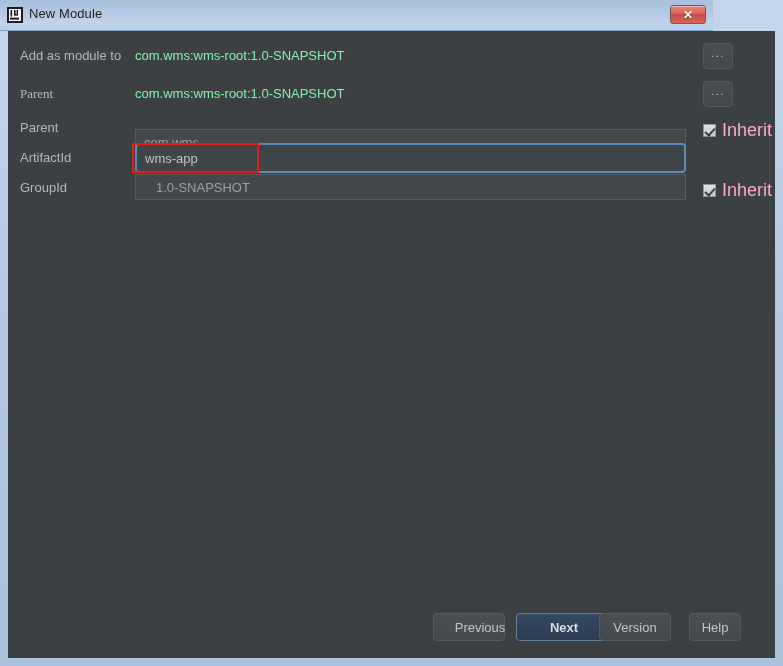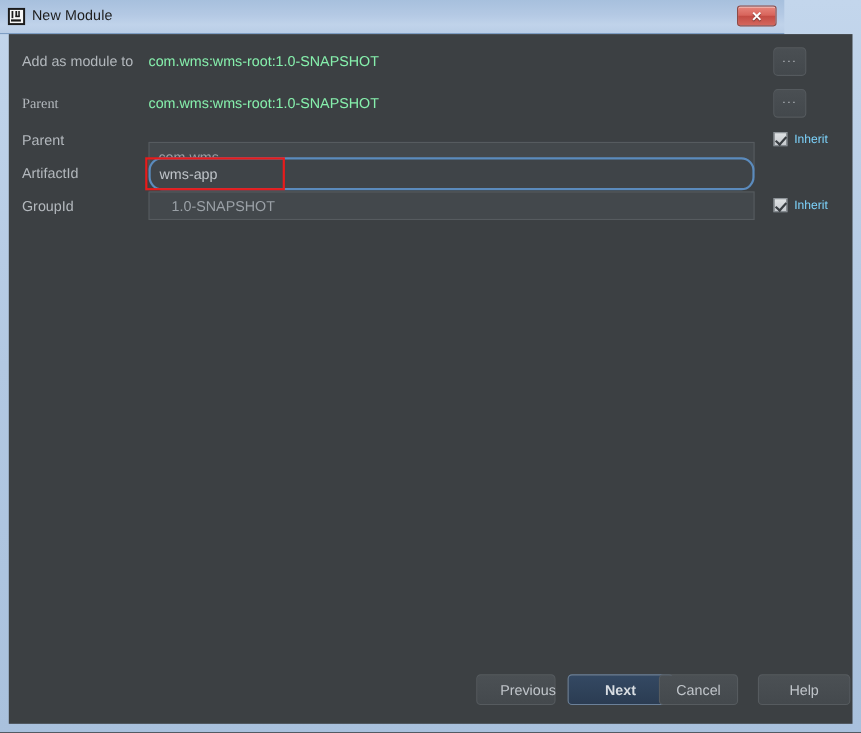--- a/index.html
+++ b/index.html
@@ -142,22 +142,22 @@
   .checkbox::after {
     content: "";
     position: absolute;
     left: 3px; top: 1px;
     width: 4px; height: 8px;
     border: solid #3a3f43;
     border-width: 0 2px 2px 0;
     transform: rotate(42deg);
   }
   .checkbox-label {
-    font-size: 11px;
-    color: #7dd3fc;
+    font-size: 18px;
+    color: #f9a8d4;
     white-space: nowrap;
   }
 
   
   .dlg-button {
     position: absolute;
     box-sizing: border-box;
     height: 28px;
     border-radius: 4px;
     border: 1px solid #565b5f;
@@ -227,43 +227,43 @@
     <span class="row-label" style="left:12px; top:89px;">Parent</span>
     <div class="text-field" style="left:127px; top:98px; width:551px; height:26px;">
       <span>com.wms</span>
     </div>
     <div class="checkbox-wrap" style="left:695px; top:89px;">
       <span class="checkbox"></span>
       <span class="checkbox-label">Inherit</span>
     </div>
 
     <span class="row-label" style="left:12px; top:119px;">ArtifactId</span>
-    <div class="text-field focused" style="left:127px; top:112px; width:551px; height:30px;border-radius:12px;">
+    <div class="text-field focused" style="left:127px; top:112px; width:551px; height:30px;">
       <span>wms-app</span>
     </div>
 
     <span class="row-label" style="left:12px; top:149px;">GroupId</span>
     <div class="text-field" style="left:127px; top:143px; width:551px; height:26px;padding-left:20px;">
       <span>1.0-SNAPSHOT</span>
     </div>
     <div class="checkbox-wrap" style="left:695px; top:149px;">
       <span class="checkbox"></span>
       <span class="checkbox-label">Inherit</span>
     </div>
 
     <div class="dlg-button" style="left:425px; top:582px; width:72px;padding-left:22px;">
       <span>Previous</span>
     </div>
     <div class="dlg-button default" style="left:508px; top:582px; width:96px;">
       <span>Next</span>
     </div>
     <div class="dlg-button" style="left:591px; top:582px; width:72px;">
-      <span>Cancel</span>
-    </div>
-    <div class="dlg-button" style="left:681px; top:582px; width:84px;">
+      <span>Version</span>
+    </div>
+    <div class="dlg-button" style="left:681px; top:582px; width:52px;">
       <span>Help</span>
     </div>
 
   </div>
 
   <div id="annotation-box"></div>
 
 </div>
 
 </body></html>

